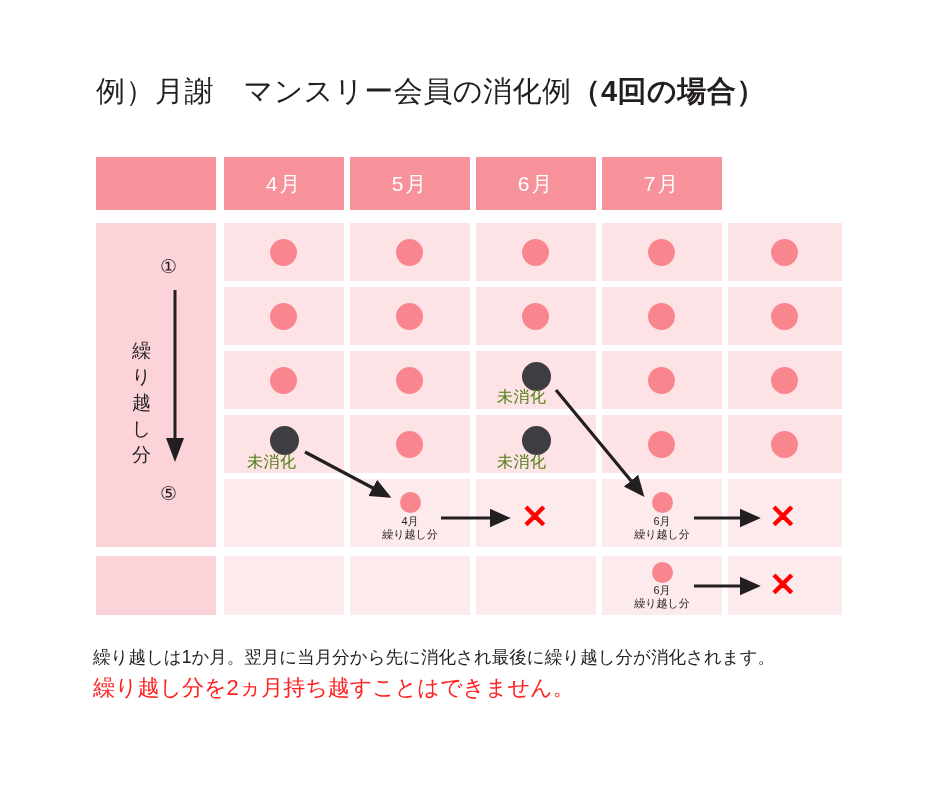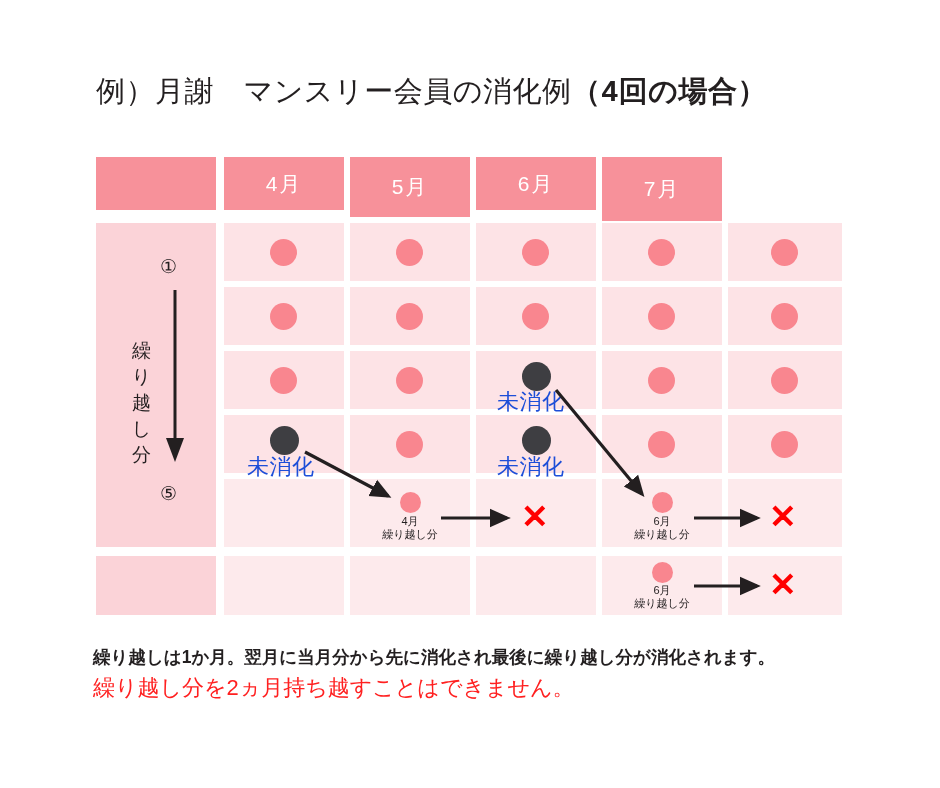--- a/index.html
+++ b/index.html
@@ -27,21 +27,20 @@
     position: absolute;
     left: 96px;
     top: 72px;
     font-size: 29px;
     letter-spacing: 0.5px;
     white-space: nowrap;
     color: #231f20;
   }
   #title .bold {
     font-weight: bold;
-    font-family: Liberation Mono, monospace;
   }
 
   
   .cell {
     position: absolute;
     box-sizing: border-box;
   }
   .hdr-blank {
     background: #f7919a;
   }
@@ -105,22 +104,22 @@
     background: #f9868f;
   }
   .dot.small {
     background: #f9868f;
   }
   .dot.dark {
     background: #3e3e42;
   }
   .dot-label {
     position: absolute;
-    font-size: 22px;
-    color: #1d4ed8;
+    font-size: 16px;
+    color: #4d7c0f;
     white-space: nowrap;
     letter-spacing: 0.5px;
   }
   .carry-label {
     position: absolute;
     font-size: 11px;
     line-height: 13px;
     text-align: center;
     color: #231f20;
     white-space: nowrap;
@@ -143,21 +142,20 @@
   }
 
   
   #note1 {
     position: absolute;
     left: 93px;
     top: 645px;
     font-size: 17.5px;
     color: #231f20;
     white-space: nowrap;
-    font-weight: bold;
   }
   #note2 {
     position: absolute;
     left: 93px;
     top: 673px;
     font-size: 22px;
     color: #ff2020;
     white-space: nowrap;
   }
 </style>
@@ -165,23 +163,23 @@
 <body>
 
 <div id="stage">
 
   <div id="title">
     <span>例）月謝　マンスリー会員の消化例</span><span class="bold">（4回の場合）</span>
   </div>
 
   <div class="cell hdr-blank" style="left:96px;  top:157px; width:120px; height:53px;"></div>
   <div class="cell hdr-month" style="left:224px; top:157px; width:120px; height:53px;">4月</div>
-  <div class="cell hdr-month" style="left:350px; top:157px; width:120px; height:60px;">5月</div>
+  <div class="cell hdr-month" style="left:350px; top:157px; width:120px; height:53px;">5月</div>
   <div class="cell hdr-month" style="left:476px; top:157px; width:120px; height:53px;">6月</div>
-  <div class="cell hdr-month" style="left:602px; top:157px; width:120px; height:64px;">7月</div>
+  <div class="cell hdr-month" style="left:602px; top:157px; width:120px; height:53px;">7月</div>
 
   <div class="cell side-label" style="left:96px; top:223px; width:120px; height:324px;"></div>
   <div class="cell side-label" style="left:96px; top:556px; width:120px; height:59px;"></div>
   <div id="side-text">繰り越し分</div>
   <div id="circ1">①</div>
   <div id="circ5">⑤</div>
   <svg id="down-arrow" viewBox="0 0 26 175">
     <line x1="13" y1="0" x2="13" y2="152" stroke="#231f20" stroke-width="3"></line>
     <polygon points="13,172 4,148 22,148" fill="#231f20"></polygon>
   </svg>

